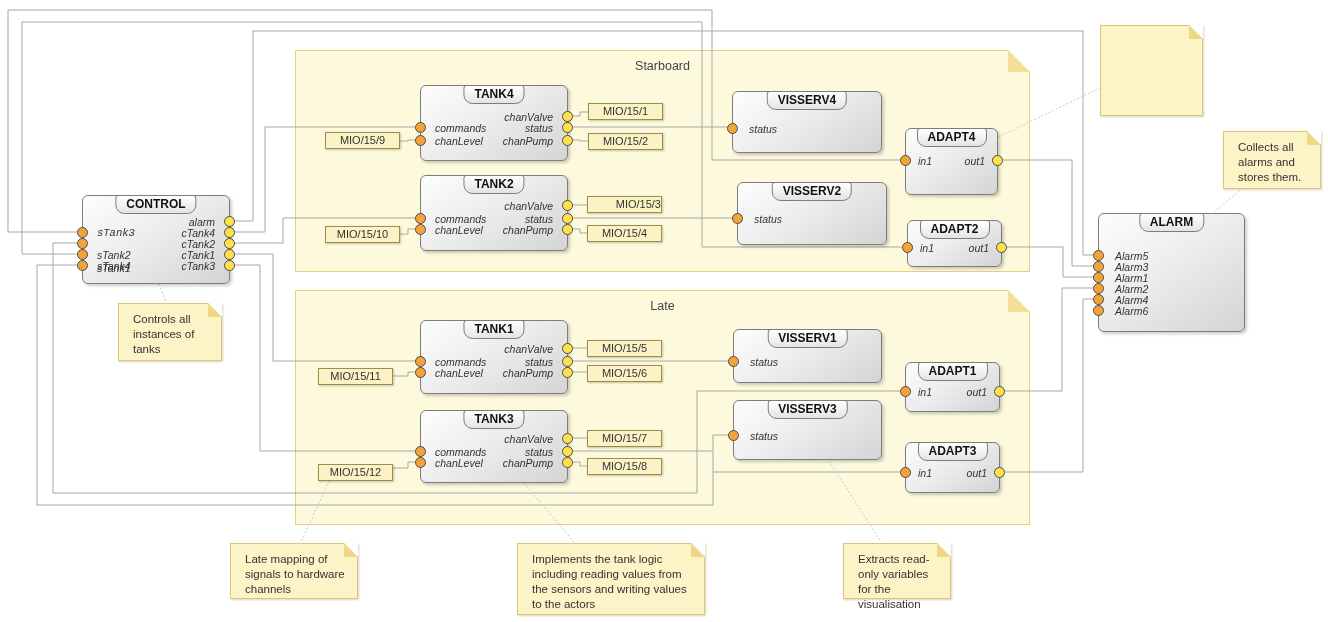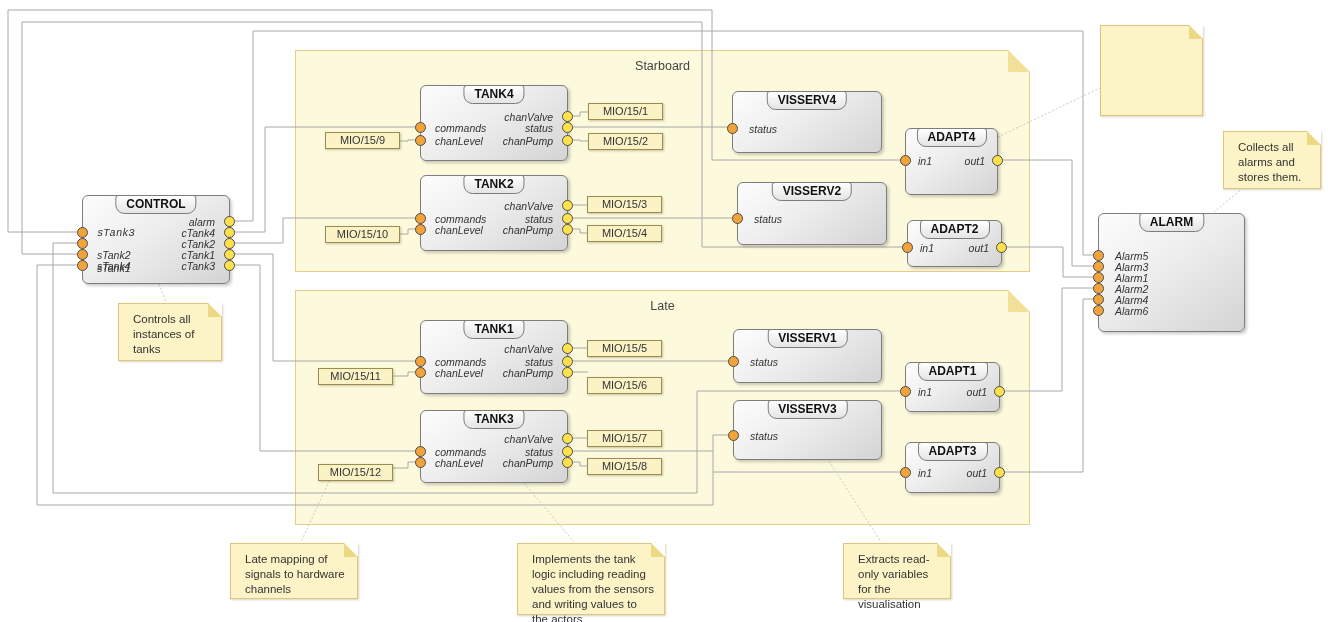--- a/index.html
+++ b/index.html
@@ -232,24 +232,24 @@
     <div class="pl" style="left:16px;top:80px;">Alarm4</div>
     <div class="pl" style="left:16px;top:91px;">Alarm6</div>
   </div>
 
   <div class="mio" style="left:325px;top:132px;">MIO/15/9</div>
   <div class="mio" style="left:325px;top:226px;">MIO/15/10</div>
   <div class="mio" style="left:318px;top:368px;">MIO/15/11</div>
   <div class="mio" style="left:318px;top:464px;">MIO/15/12</div>
   <div class="mio" style="left:588px;top:103px;">MIO/15/1</div>
   <div class="mio" style="left:588px;top:133px;">MIO/15/2</div>
-  <div class="mio" style="left:587px;top:196px;">MIO/15/3</div>
+  <div class="mio" style="left:587px;top:196px;text-align:right;">MIO/15/3</div>
   <div class="mio" style="left:587px;top:225px;">MIO/15/4</div>
   <div class="mio" style="left:587px;top:340px;">MIO/15/5</div>
-  <div class="mio" style="left:587px;top:377px;">MIO/15/6</div>
+  <div class="mio" style="left:587px;top:365px;">MIO/15/6</div>
   <div class="mio" style="left:587px;top:430px;">MIO/15/7</div>
   <div class="mio" style="left:587px;top:458px;">MIO/15/8</div>
 
   <div class="note" style="left:1100px;top:25px;width:103px;height:91px;">
     <div class="note-cover"></div>
     <div class="note-flap"></div>
   </div>
   <div class="note" style="left:1223px;top:131px;width:98px;height:58px;">
     <div class="note-cover"></div>
     <div class="note-flap"></div>
@@ -258,21 +258,21 @@
   <div class="note" style="left:118px;top:303px;width:104px;height:58px;">
     <div class="note-cover"></div>
     <div class="note-flap"></div>
     <span>Controls all instances of tanks</span>
   </div>
   <div class="note" style="left:230px;top:543px;width:128px;height:56px;">
     <div class="note-cover"></div>
     <div class="note-flap"></div>
     <span>Late mapping of signals to hardware channels</span>
   </div>
-  <div class="note" style="left:517px;top:543px;width:148px;height:72px;">
+  <div class="note" style="left:517px;top:543px;width:188px;height:72px;">
     <div class="note-cover"></div>
     <div class="note-flap"></div>
     <span>Implements the tank logic including reading values from the sensors and writing values to the actors</span>
   </div>
   <div class="note" style="left:843px;top:543px;width:108px;height:56px;">
     <div class="note-cover"></div>
     <div class="note-flap"></div>
     <span>Extracts read-only variables for the visualisation</span>
   </div>
 

